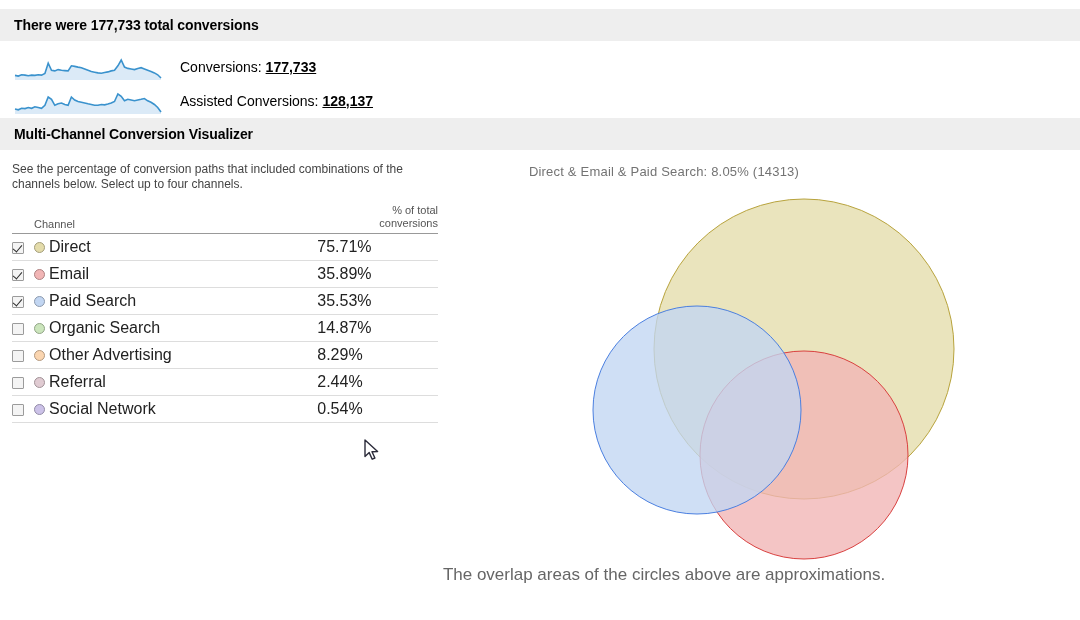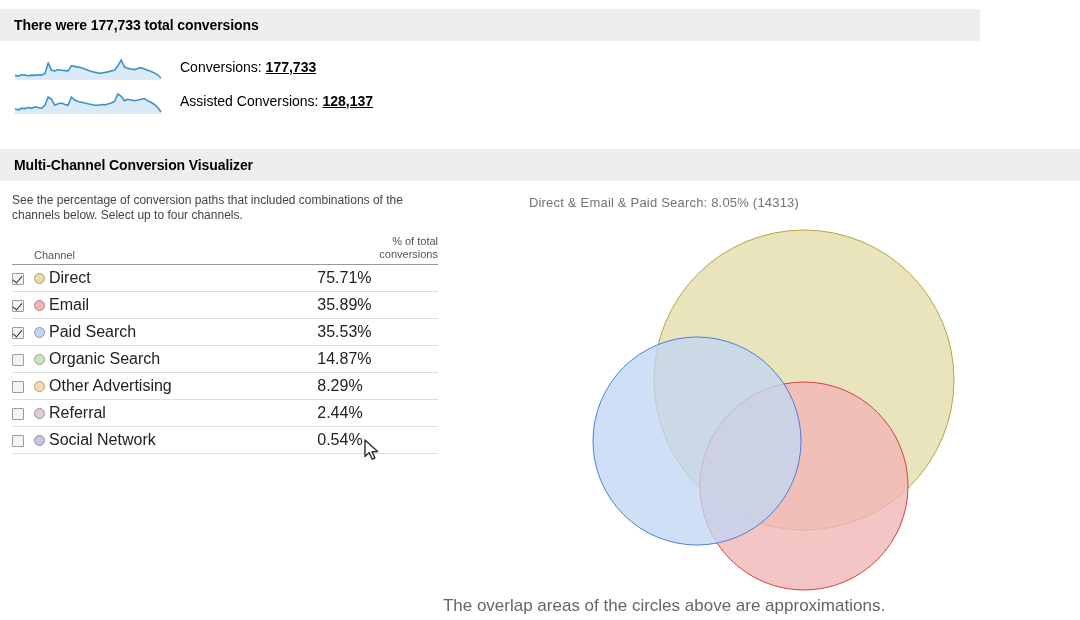--- a/index.html
+++ b/index.html
@@ -25,21 +25,21 @@
     align-items: center;
     padding: 0 0 0 14px;
     box-sizing: border-box;
   }
   .section-bar .title {
     font-size: 14px;
     font-weight: bold;
     color: #000000;
     letter-spacing: -0.1px;
   }
-  #summary-bar { margin-top: 9px; width: 980px; }
+  #summary-bar { margin-top: 9px; width: 1080px; }
   #visualizer-bar { margin-top: 0; width: 1080px; }
 
   
   .metrics {
     padding: 9px 0 0 12px;
   }
   .metric-row {
     display: flex;
     align-items: center;
     height: 34px;
@@ -200,21 +200,21 @@
           <path d="M3.0 23.0 L6.3 23.8 L9.6 22.3 L13.0 22.6 L16.3 21.5 L19.6 22.3 L22.9 20.8 L26.2 21.5 L29.5 22.3 L32.9 19.3 L36.2 11.0 L39.5 13.3 L42.8 19.3 L46.1 17.8 L49.5 17.0 L52.8 18.5 L56.1 19.3 L59.4 11.0 L62.7 14.0 L66.0 15.5 L69.4 16.3 L72.7 17.0 L76.0 17.8 L79.3 18.5 L82.6 19.3 L86.0 19.3 L89.3 18.5 L92.6 18.9 L95.9 18.1 L99.2 17.0 L102.5 15.5 L105.9 8.0 L109.2 10.3 L112.5 14.8 L115.8 13.3 L119.1 14.0 L122.5 14.8 L125.8 14.0 L129.1 13.3 L132.4 12.5 L135.7 14.8 L139.0 16.3 L142.4 18.5 L145.7 21.5 L149.0 26.0" fill="none" stroke="#3a92cd" stroke-width="1.6"></path>
         </svg>
     </span>
     <span class="metric-label">
       <span>Assisted Conversions:</span>
       <b>128,137</b>
     </span>
   </div>
 </div>
 
-<div class="section-bar" id="visualizer-bar" style="margin-top:31px;">
+<div class="section-bar" id="visualizer-bar" style="">
   <span class="title">Multi-Channel Conversion Visualizer</span>
 </div>
 
 <div id="visualizer-body">
 
   <div id="left-pane">
     <div class="intro">See the percentage of conversion paths that included combinations of the channels below. Select up to four channels.</div>
 
     <table class="channels">
       <thead>

